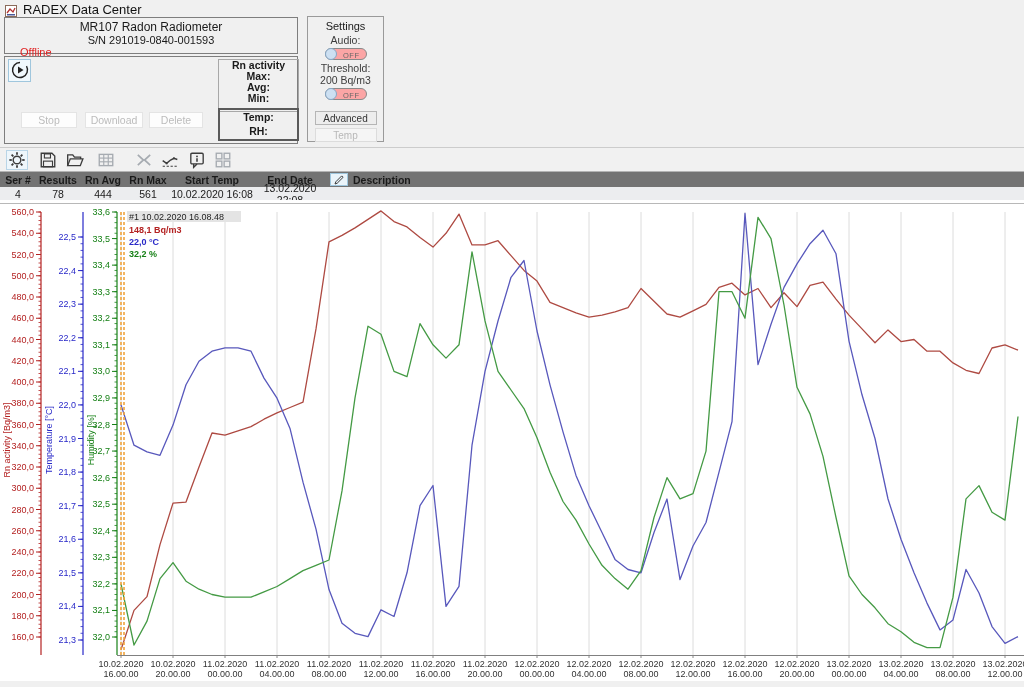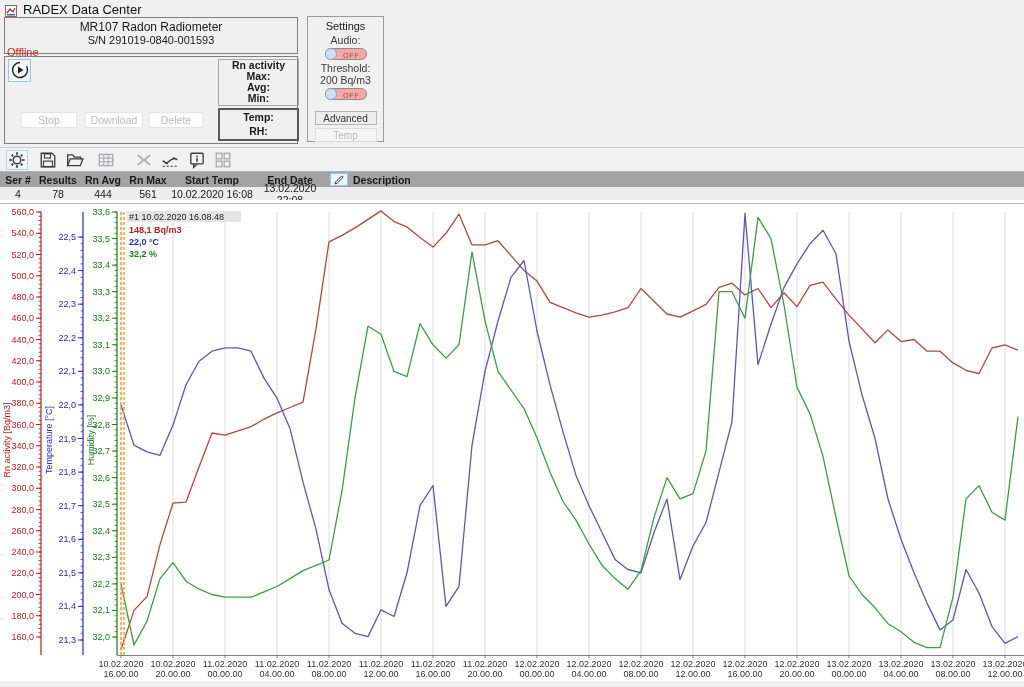--- a/index.html
+++ b/index.html
@@ -9,46 +9,46 @@
   .abs{position:absolute;}
   
   .titlebar{left:0;top:0;width:1024px;height:18px;background:#f0f0f0;display:flex;align-items:center;}
   .titlebar .ticon{margin-left:5px;width:12px;height:12px;display:inline-block;}
   .titlebar .ttext{margin-left:6px;font-size:13px;color:#111;}
   
   .panel{position:absolute;border:1px solid #7e7e7e;background:#f0f0f0;}
   .device-info{left:4px;top:17px;width:294px;height:37px;}
   .devname{text-align:center;font-size:12px;margin-top:2px;}
   .devsn{text-align:center;font-size:11px;margin-top:0px;}
-  .offline{font-size:11px;color:#e02020;margin-left:2px;margin-top:0px;}
+  .offline{font-size:11px;color:#e02020;margin-left:15px;margin-top:0px;}
   .device-controls{left:4px;top:56px;width:294px;height:88px;}
   .playbtn{position:absolute;left:3px;top:2px;width:23px;height:23px;border:1px solid #9fc6dd;background:#f0f8fc;padding:0;cursor:pointer;}
   .ctl{position:absolute;top:55px;height:16px;font-size:10.5px;color:#bcbcbc;background:#fdfdfd;border:1px solid #e4e4e4;text-align:center;padding:0;}
   .ctl.stop{left:16px;width:56px;}
   .ctl.download{left:80px;width:58px;}
   .ctl.delete{left:144px;width:54px;}
-  .rnbox{position:absolute;left:213px;top:2px;width:81px;height:47px;border:1px solid #a8a8a8;text-align:center;}
+  .rnbox{position:absolute;left:213px;top:2px;width:81px;height:53px;border:1px solid #a8a8a8;text-align:center;}
   .rnbox .bt{font-weight:bold;font-size:10.5px;line-height:11px;}
   .tempbox{position:absolute;left:213px;top:51px;width:81px;height:33px;border:2px solid #5a5a5a;text-align:center;}
   .tempbox .bt{font-weight:bold;font-size:10.5px;line-height:14px;}
   .settings{left:307px;top:16px;width:77px;height:126px;text-align:center;border:1px solid #9a9a9a;}
   .set-title{font-size:11px;margin-top:3px;}
   .set-lbl{font-size:10.5px;color:#3c3c3c;margin-top:2px;}
   .toggle{position:relative;margin:2px auto 0 auto;width:42px;height:12px;border:1px solid #8a8a8a;border-radius:7px;background:#fca5a5;}
   .toggle .knob{position:absolute;left:-1px;top:-1px;width:12px;height:12px;border-radius:50%;background:#cde0f2;border:1px solid #86a7c5;}
   .toggle .offtxt{position:absolute;right:6px;top:1.5px;font-size:7.5px;color:#666;letter-spacing:0.5px;}
   .sbtn{display:block;margin:3px auto 0 auto;width:62px;height:14px;font-size:10px;background:#ededed;border:1px solid #b5b5b5;color:#333;padding:0;cursor:pointer;}
   .sbtn.disabled{color:#b8b8b8;background:#f5f5f5;border-color:#dcdcdc;}
   .gap8{height:8px;}
   
   .toolbar{left:0;top:147px;width:1024px;height:25px;background:#f1f1f1;border-top:1px solid #cccccc;border-bottom:1px solid #b3b3b3;}
   .tbtn{position:absolute;top:2px;width:22px;height:20px;background:transparent;border:1px solid transparent;padding:0;cursor:pointer;}
   .tbtn.framed{border-color:#b9d5e7;background:#eef6fb;}
   
-  .thead{left:0;top:172px;width:1024px;height:15px;display:flex;align-items:center;font-size:10.5px;font-weight:bold;background:#a3a3a3;}
+  .thead{left:0;top:172px;width:1024px;height:15px;display:flex;align-items:center;font-size:10.5px;font-weight:bold;background:#737373;}
   .trow{left:0;top:187px;width:1024px;height:13px;display:flex;align-items:center;font-size:10.5px;background:#ecedef;}
   .c0{width:36px;text-align:center;}
   .c1{width:44px;text-align:center;}
   .c2{width:46px;text-align:center;}
   .c3{width:44px;text-align:center;}
   .c4{width:84px;text-align:center;}
   .c5{width:72px;text-align:center;}
   .pencilbtn{width:18px;height:13px;margin-left:4px;border:1px solid #9fc6dd;background:#eaf4fa;padding:0;cursor:pointer;display:flex;align-items:center;justify-content:center;}
   .desc-h{margin-left:5px;}
   

